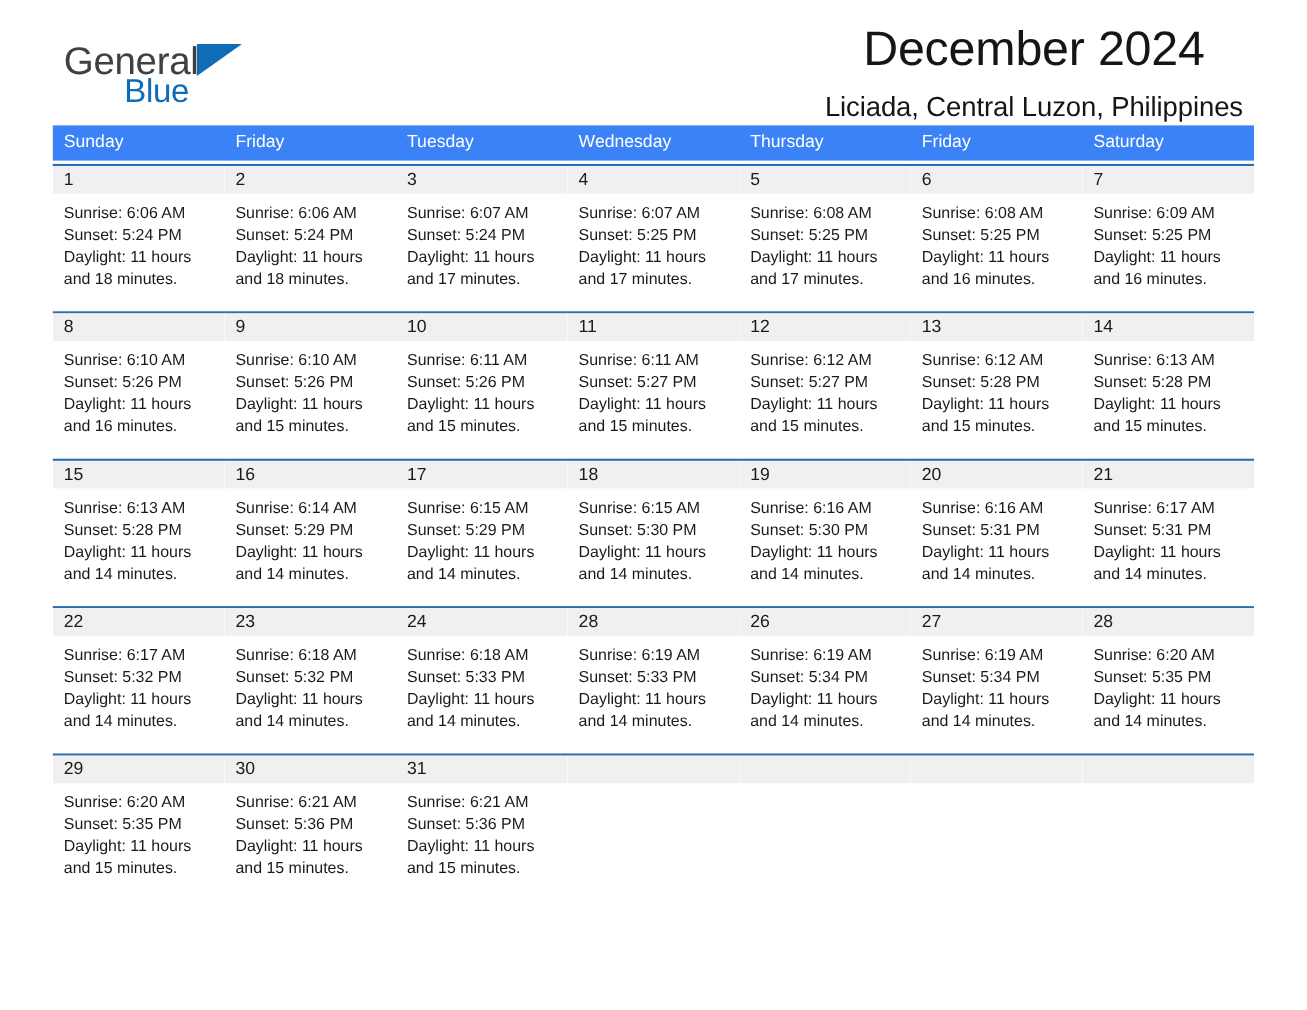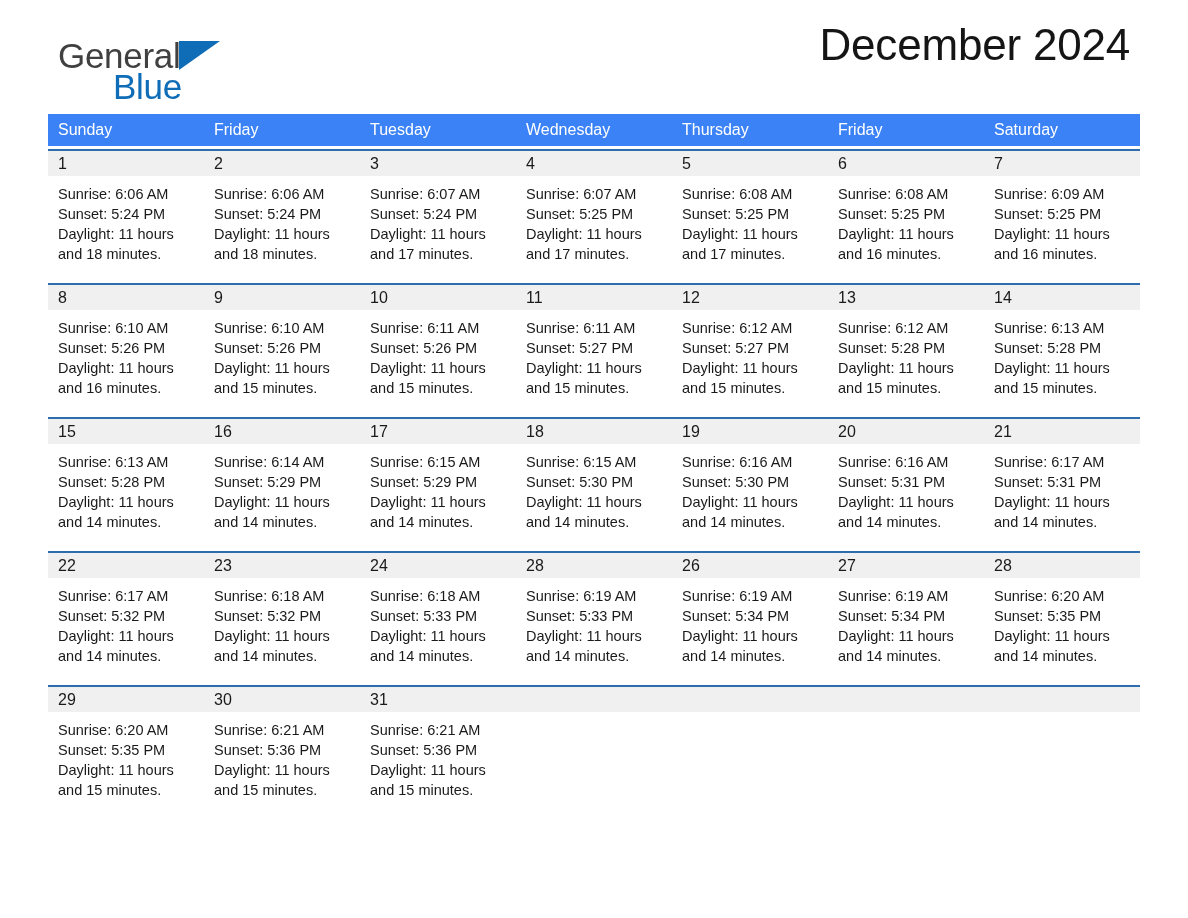--- a/index.html
+++ b/index.html
@@ -42,21 +42,21 @@
   .logo-tri {
     display: inline-block;
     width: 0; height: 0;
     border-left: 41px solid #0f6cb6;
     border-bottom: 29px solid transparent;
     vertical-align: -2px;
     margin-left: -1px;
   }
   .logo-row2 {
     display: block;
-    font-size: 35px;
+    font-size: 30px;
     color: #0f6cb6;
     letter-spacing: -0.3px;
     margin-top: -4px;
     margin-left: 55px;
   }
   .title-block {
     position: absolute;
     right: 10px; top: 20px;
     text-align: center;
     margin-left: 32px;
@@ -133,20 +133,21 @@
 
   <div class="masthead">
 
     <div class="logo">
       <span class="logo-row1"><span>General</span><span class="logo-tri"></span></span>
       <span class="logo-row2">Blue</span>
     </div>
 
     <div class="title-block">
       <div class="month-title">December 2024</div>
+      <div class="location-title">Liciada, Central Luzon, Philippines</div>
     </div>
 
   </div>
 
   <div class="calendar">
     <div class="weekdays">
         <div class="weekday">Sunday</div>
         <div class="weekday">Friday</div>
         <div class="weekday">Tuesday</div>
         <div class="weekday">Wednesday</div>

